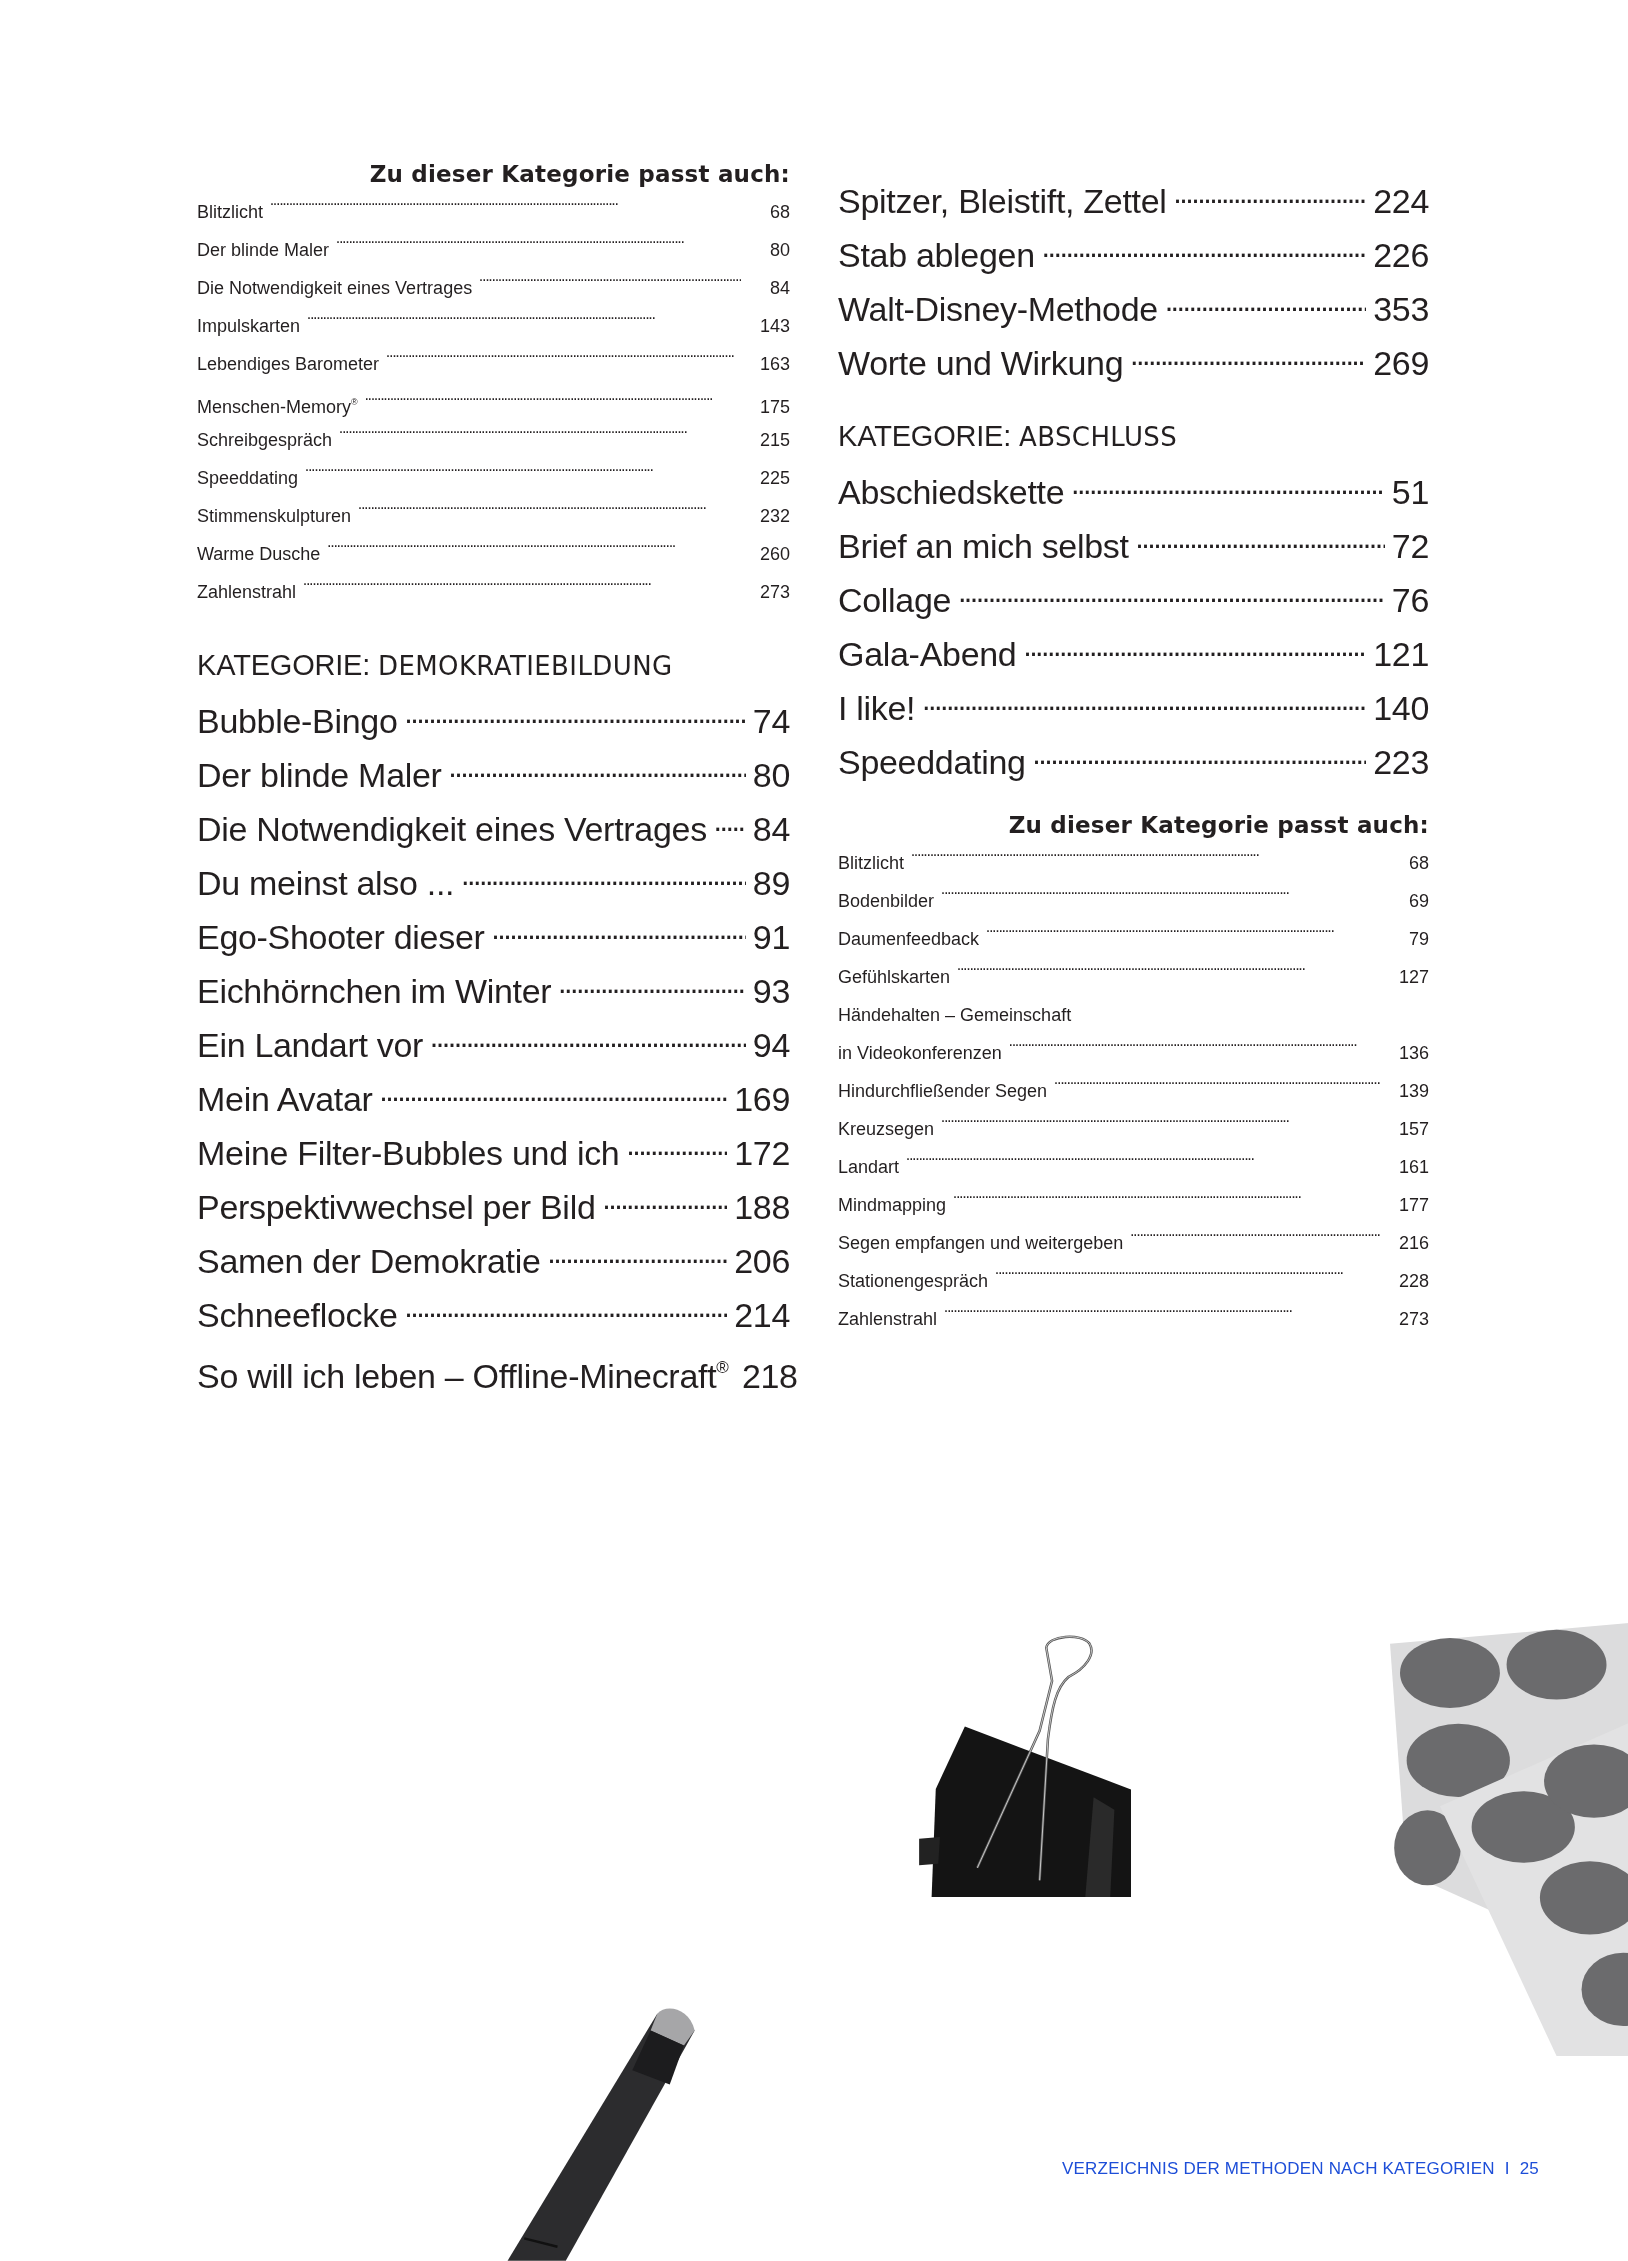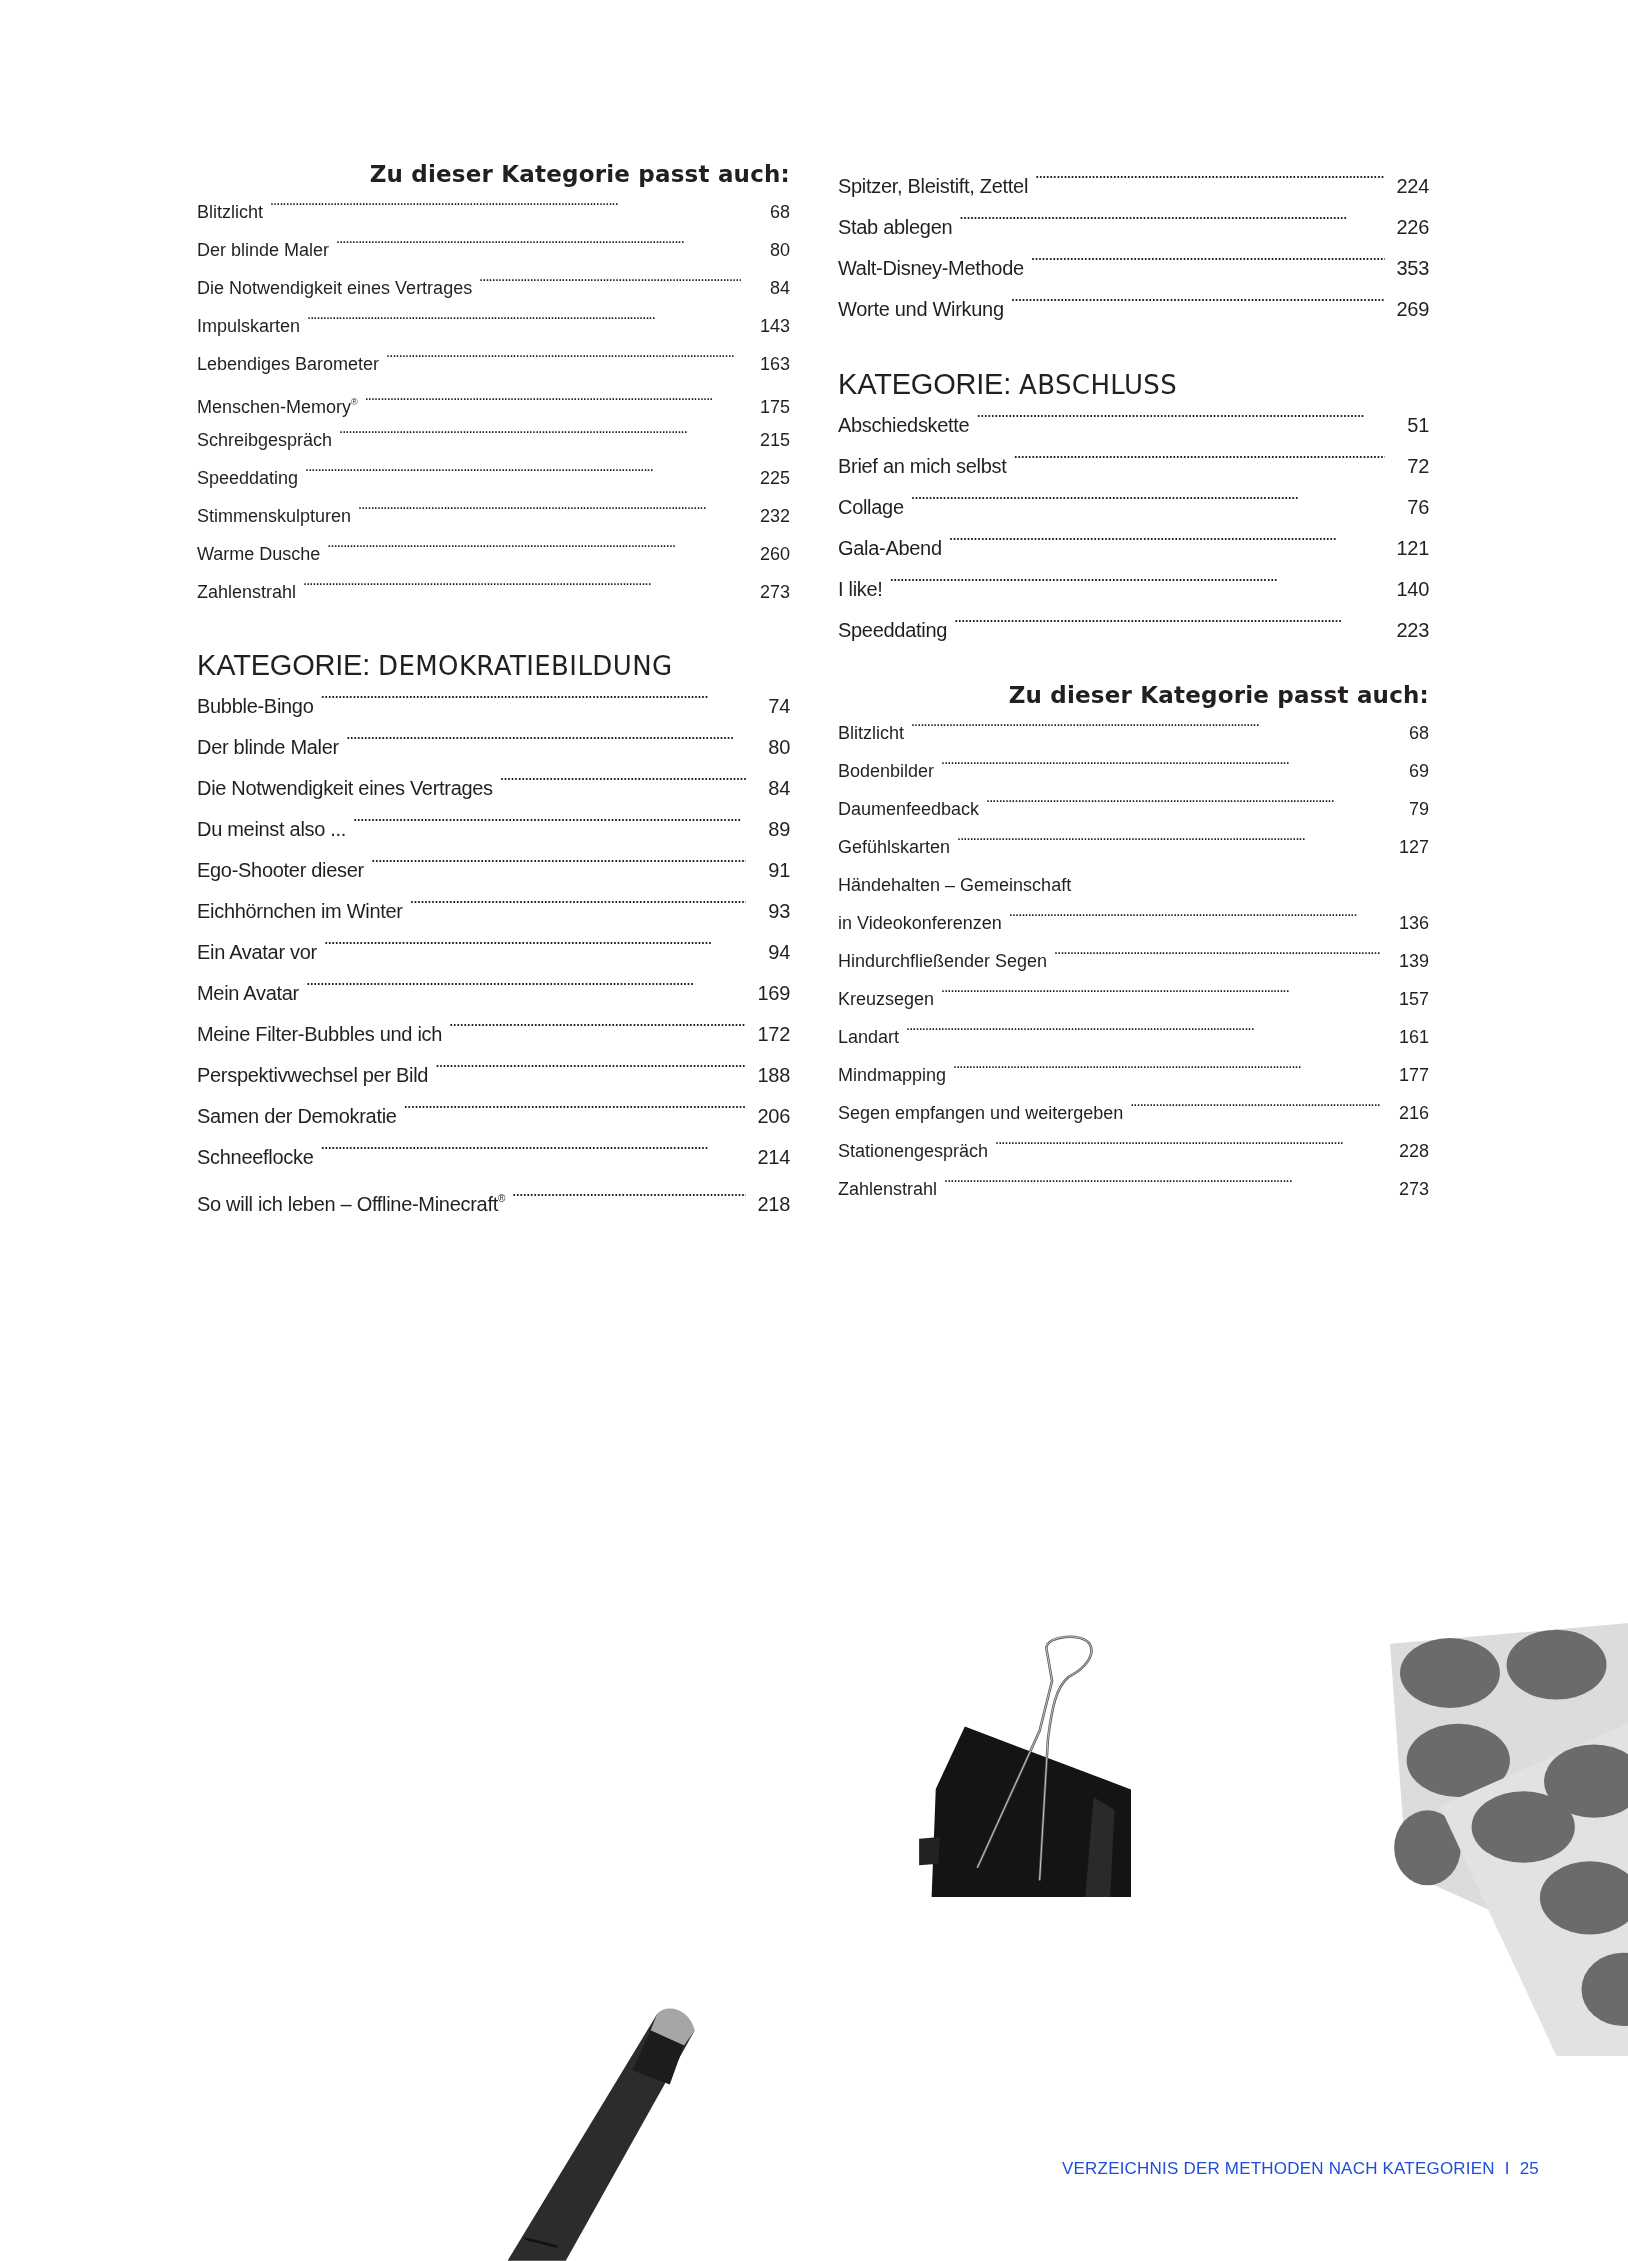--- a/index.html
+++ b/index.html
@@ -18,21 +18,21 @@
 
   .row { display: flex; align-items: baseline; white-space: nowrap; }
   .row .t { flex: 0 0 auto; padding-right: 6.7px; }
   .row .dots { flex: 1 1 auto; overflow: hidden; position: relative; height: 1em; }
   .row .dots::before { content: ". . . . . . . . . . . . . . . . . . . . . . . . . . . . . . . . . . . . . . . . . . . . . . . . . . . . . . . . . . . . . . . . . . . . . . . . . . . . . . . . . . . . . . . . . . . . . . . . . . . . . . . . . . . . . .";
        position: absolute; left: 0; right: 0; letter-spacing: -0.18em; font-size: 0.9em; bottom: 0; }
   .row .p { flex: 0 0 auto; padding-left: 6.7px; text-align: right; }
 
   .small .row { font-size: 18px; height: 38px; line-height: 38px; }
   .small .row .p { min-width: 42px; }
-  .large .row { font-size: 20px; height: 41px; line-height: 41px; letter-spacing: -0.3px; }
+  .large .row { font-size: 34px; height: 41px; line-height: 41px; letter-spacing: -0.3px; margin-top: 13px; }
   .large .row .p { min-width: 37px; }
   .row.wrap-first .dots::before { content: ""; }
 
   sup.reg { font-size: 0.5em; vertical-align: 0.9em; }
 
   #footer { position: absolute; top: 2159px; right: 90px; font-size: 17px; letter-spacing: 0.2px;
             color: #1d4ed8; white-space: nowrap; }
   #footer .sep { padding: 0 10px; }
 
   .deco { position: absolute; }
@@ -129,21 +129,21 @@
         <span class="t"><span>Ego-Shooter dieser</span></span>
         <span class="dots"></span>
         <span class="p">91</span>
       </div>
       <div class="row">
         <span class="t"><span>Eichhörnchen im Winter</span></span>
         <span class="dots"></span>
         <span class="p">93</span>
       </div>
       <div class="row">
-        <span class="t"><span>Ein Avatar vor</span></span>
+        <span class="t"><span>Ein Landart vor</span></span>
         <span class="dots"></span>
         <span class="p">94</span>
       </div>
       <div class="row">
         <span class="t"><span>Mein Avatar</span></span>
         <span class="dots"></span>
         <span class="p">169</span>
       </div>
       <div class="row">
         <span class="t"><span>Meine Filter-Bubbles und ich</span></span>

